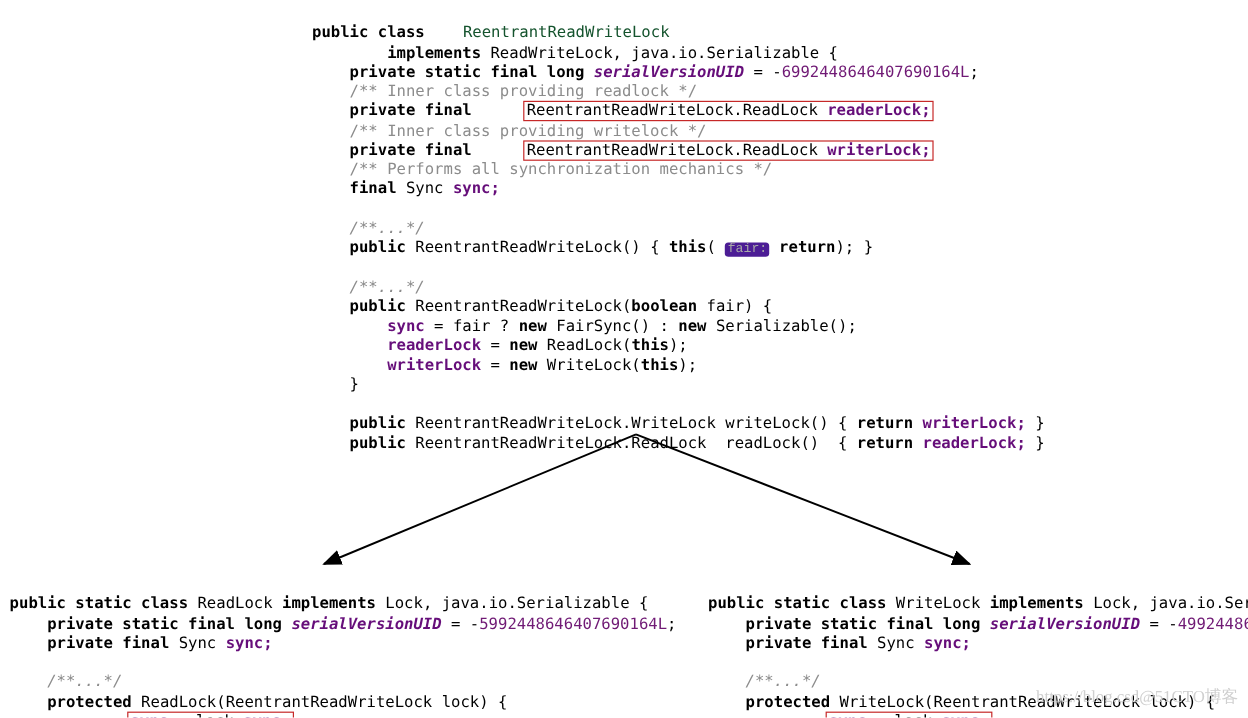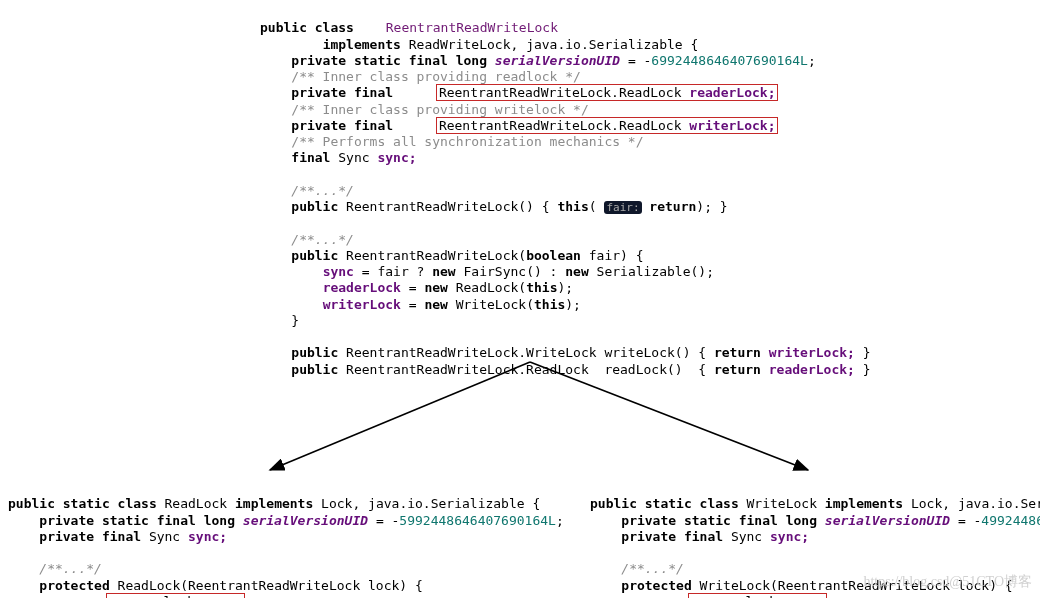--- a/index.html
+++ b/index.html
@@ -14,25 +14,25 @@
   height: 598px;
   overflow: hidden;
 }
 .code-block {
   position: absolute;
   white-space: pre;
 }
 .kw { color: #000000; font-weight: bold; }
 .comment { color: #8c8c8c; }
 .comment2 { color: #8c8c8c; font-style: italic; }
-.classname { color: #701a75; padding-left: 24px; }
+.classname { color: #14532d; padding-left: 24px; }
 .fieldname-italic { color: #660e7a; font-style: italic; font-weight: bold; margin-top: 18px; }
 .field { color: #660e7a; font-weight: bold; }
-.num { color: #0f766e; }
-.paramhint { color: #a8a8a8; background:#0f172a; border-radius:3px; padding:0 2px; font-size:11px; font-style: normal;}
+.num { color: #701a75; }
+.paramhint { color: #a8a8a8; background:#4c1d95; border-radius:3px; padding:0 2px; font-size:11px; font-style: normal; font-family: Liberation Mono, monospace;}
 .redbox { border: 1px solid #c62828; padding: 0 2px; margin-left: 35px; }
 .watermark {
   position: absolute;
   right: 8px;
   bottom: 8px;
   color: #d0d0d0;
   font-family: Liberation Serif, serif;
   font-size: 14px;
   margin-left: 16px;
 }

